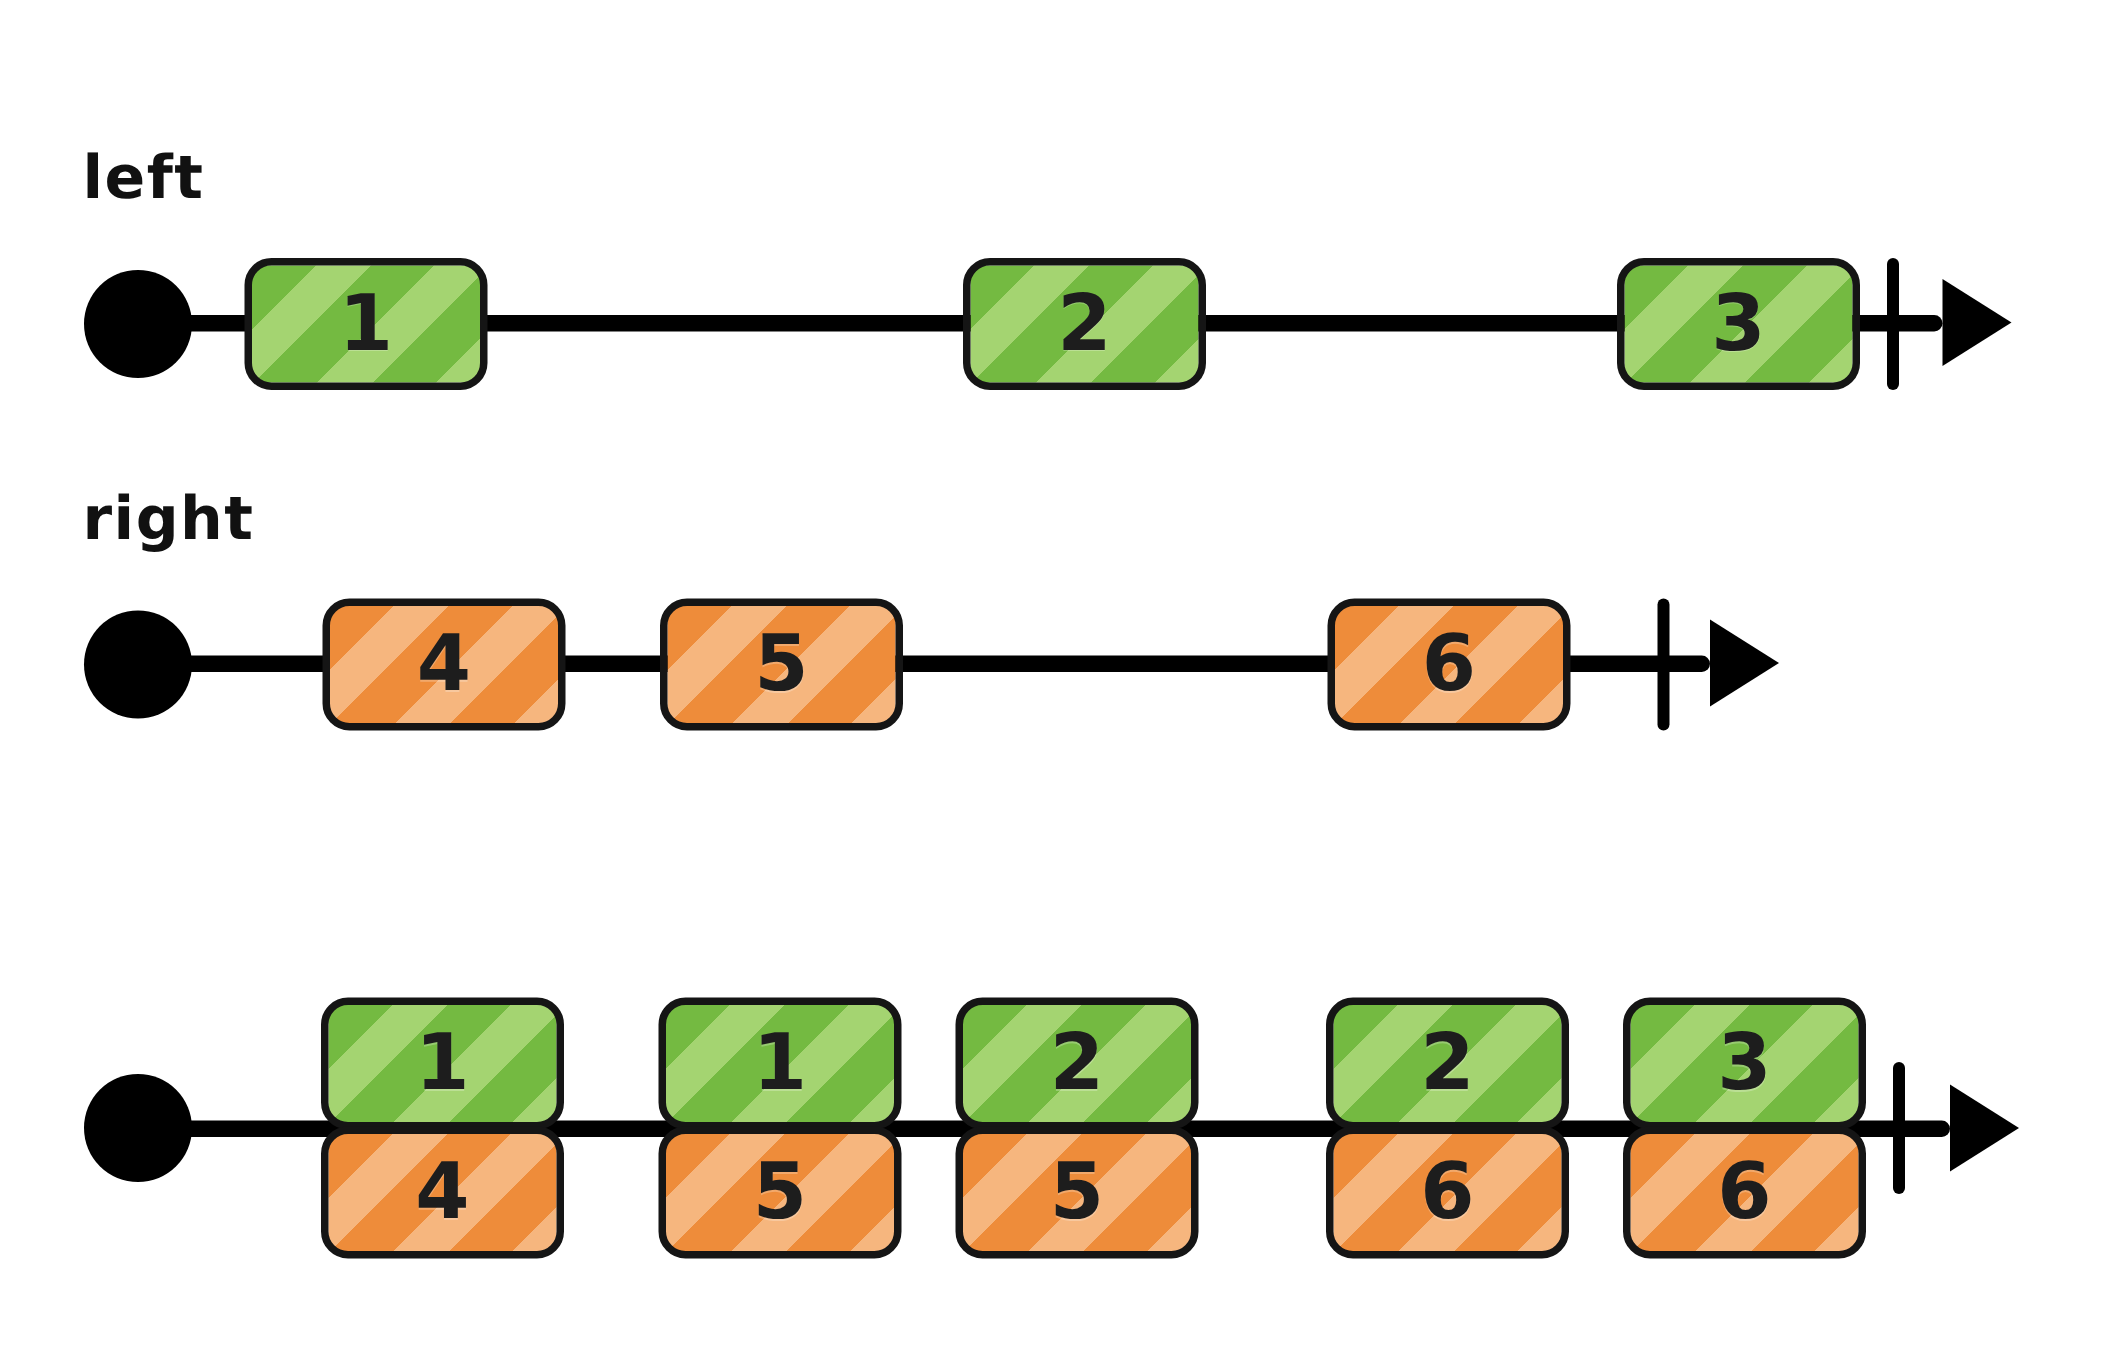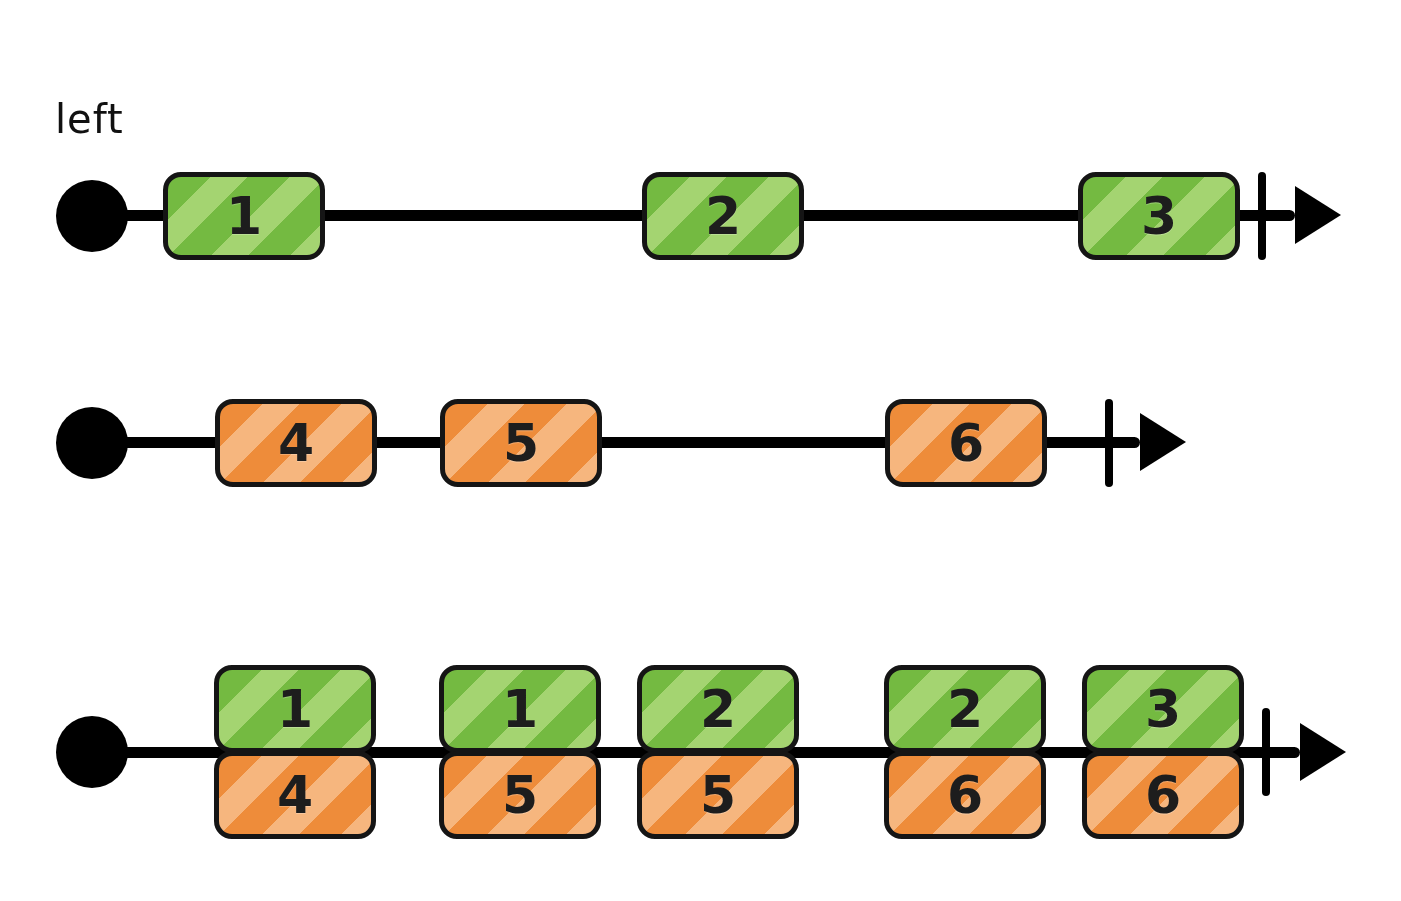--- a/index.html
+++ b/index.html
@@ -11,21 +11,21 @@
   .canvas {
     position: relative;
     width: 1401px;
     height: 901px;
     background: var(--background, #ffffff);
     overflow: hidden;
   }
   .stream-label {
     position: absolute;
     font-size: 40px;
-    font-weight: 400;
+    font-weight: 700;
     color: var(--text, #111111);
     letter-spacing: 1px;
   }
   .combine-title {
     position: absolute;
     left: 55px;
     top: 548px;
     color: var(--text, #111111);
     white-space: nowrap;
   }
@@ -110,20 +110,21 @@
       <span class="marble-value">1</span>
     </div>
     <div class="marble green" style="left:642px; top:172px;">
       <span class="marble-value">2</span>
     </div>
     <div class="marble green" style="left:1078px; top:172px;">
       <span class="marble-value">3</span>
     </div>
   </div>
 
+  <div class="stream-label" style="left:55px; top:323px;">right</div>
 
   <div>
     <div class="tl-line" style="left:90px; top:437px; width:1050px;"></div>
     <div class="tl-dot" style="left:56px; top:407px;"></div>
     <div class="tl-tick" style="left:1105px; top:399px;"></div>
     <div class="tl-arrow" style="left:1140px; top:413px;"></div>
 
     <div class="marble orange" style="left:215px; top:399px;">
       <span class="marble-value">4</span>
     </div>

